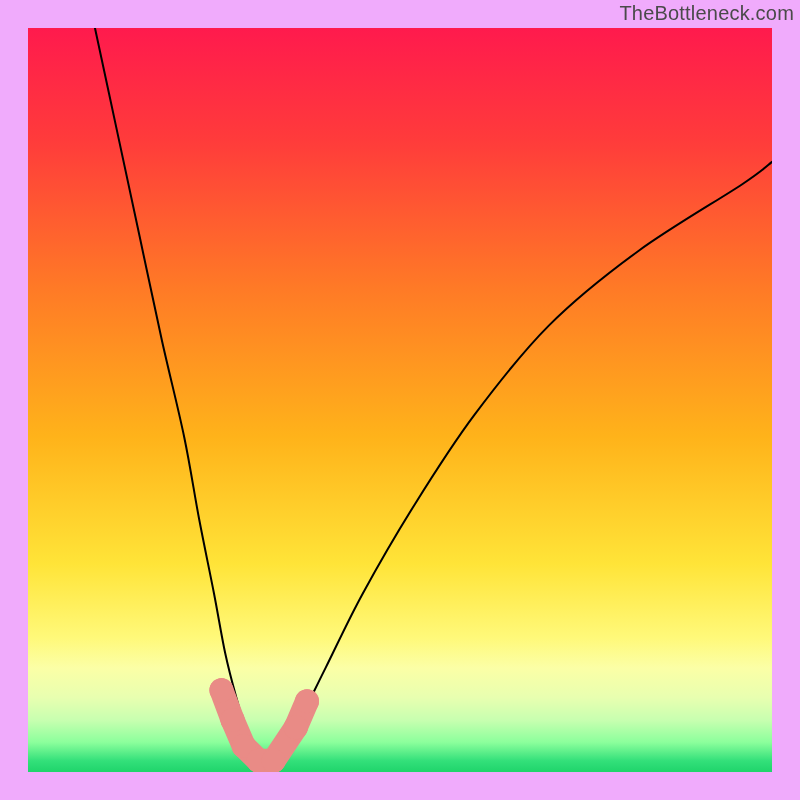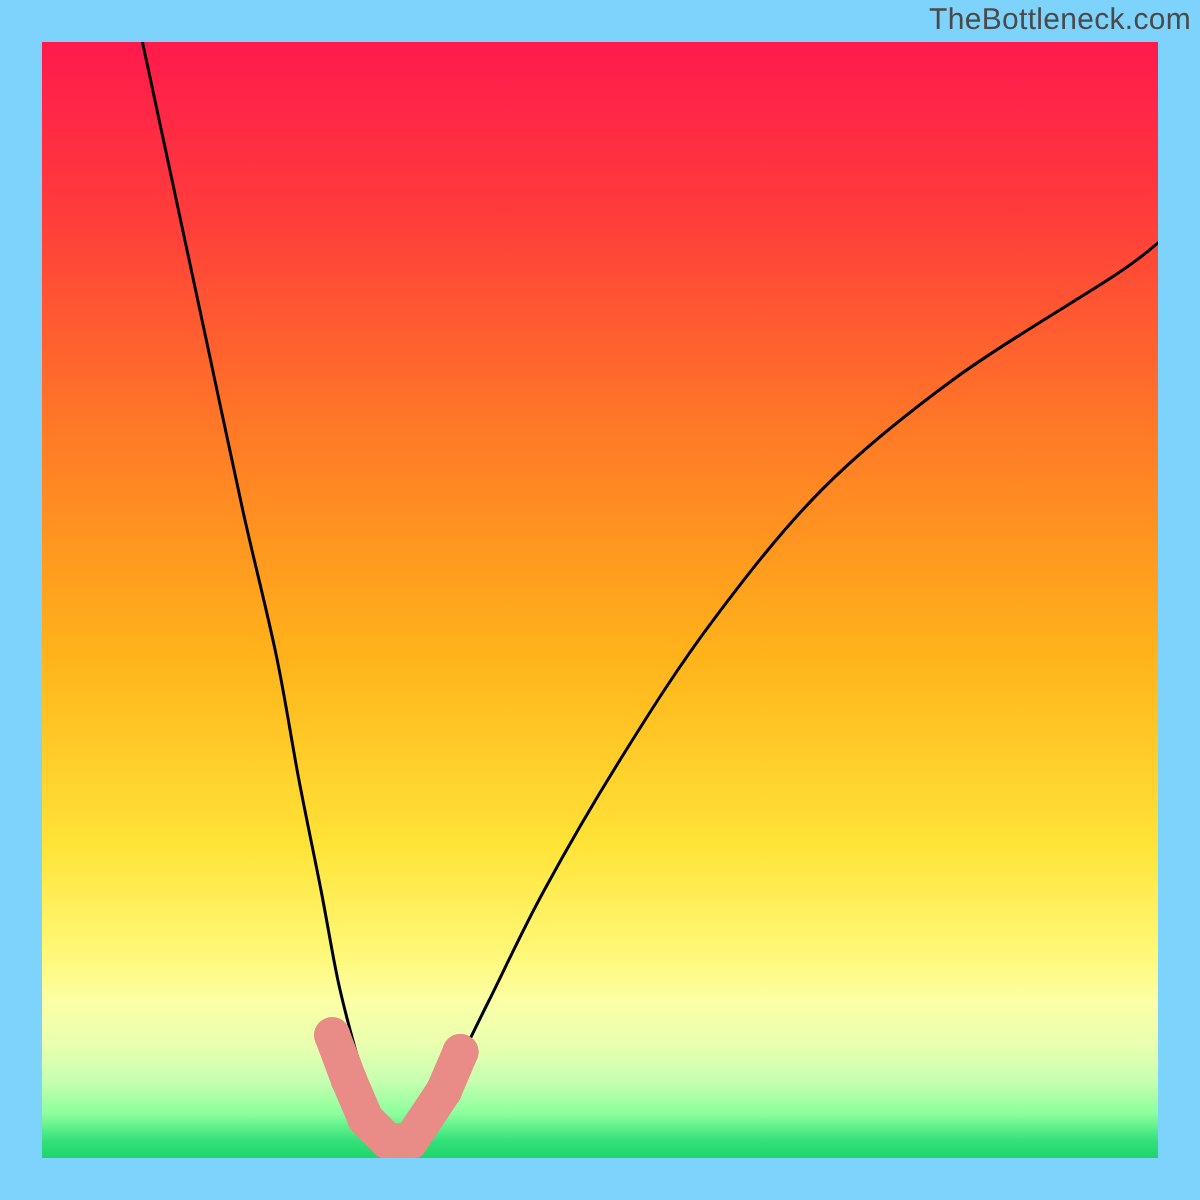--- a/index.html
+++ b/index.html
@@ -8,21 +8,21 @@
     width: 800px;
     height: 800px;
     background: #000;
     overflow: hidden;
     font-family: Arial, Helvetica, sans-serif;
   }
   .stage {
     position: relative;
     width: 800px;
     height: 800px;
-    background: #7dd3fc;
+    background: #f0abfc;
   }
   .inner {
     position: absolute;
     left: 28px;
     top: 28px;
     width: 744px;
     height: 744px;
     overflow: hidden;
   }
   .attribution {

